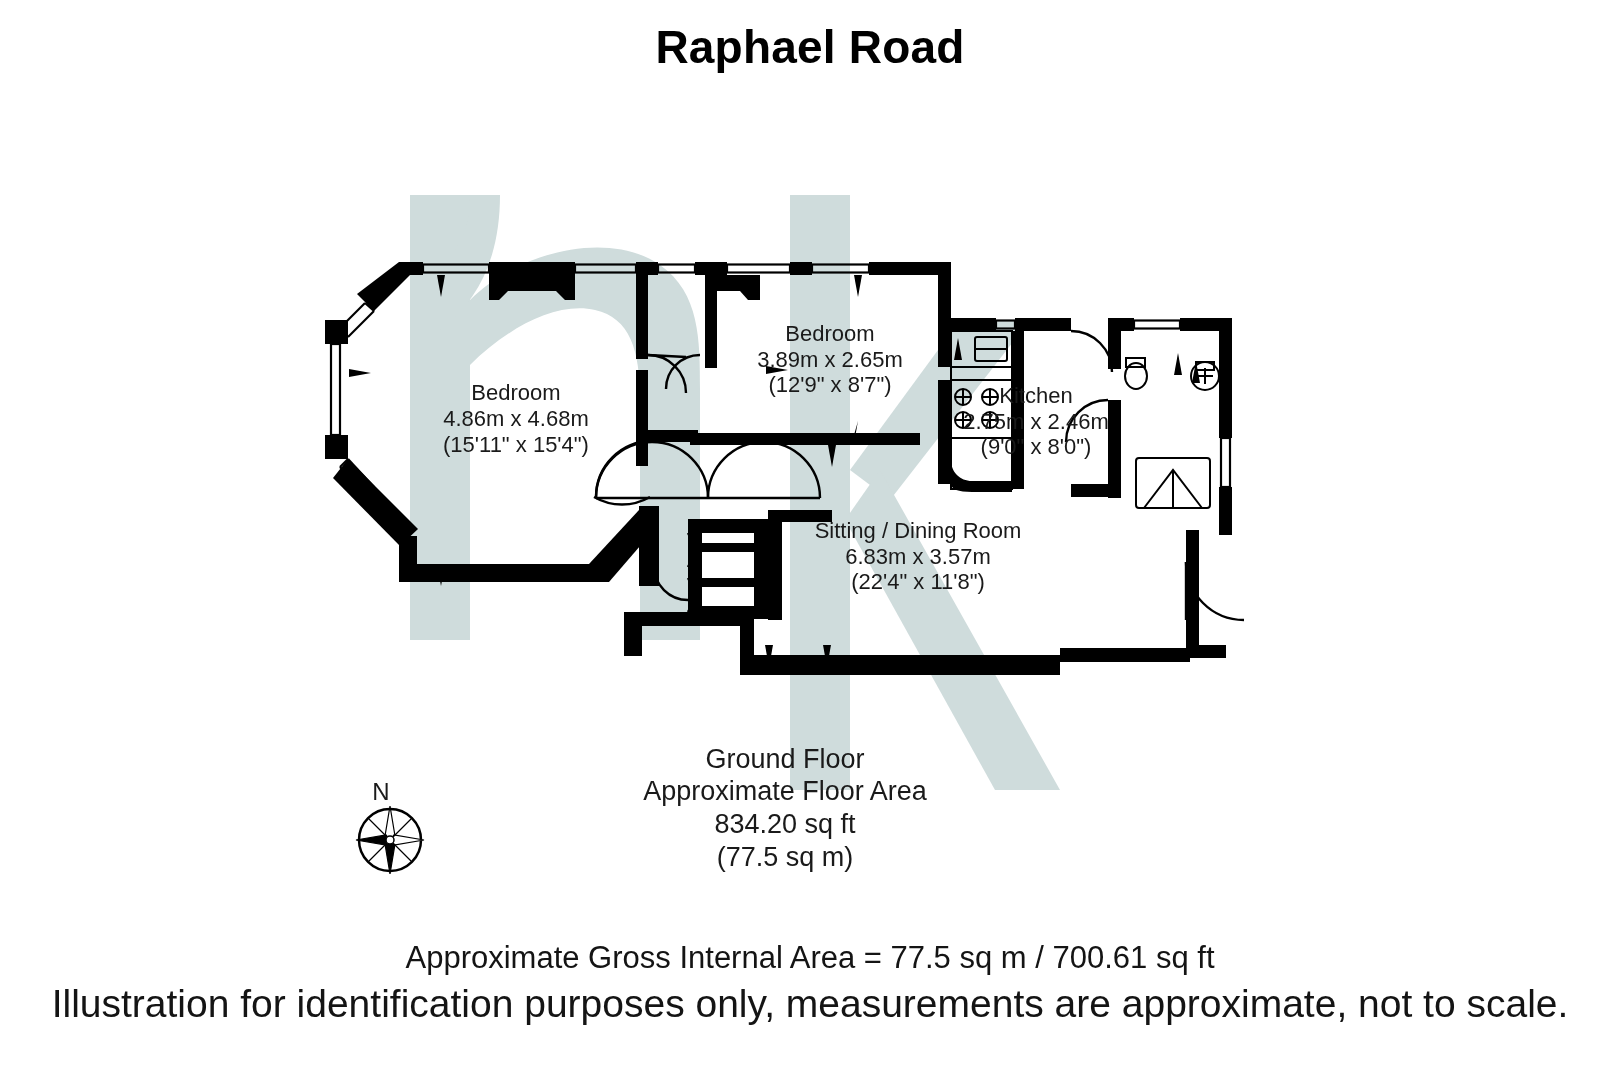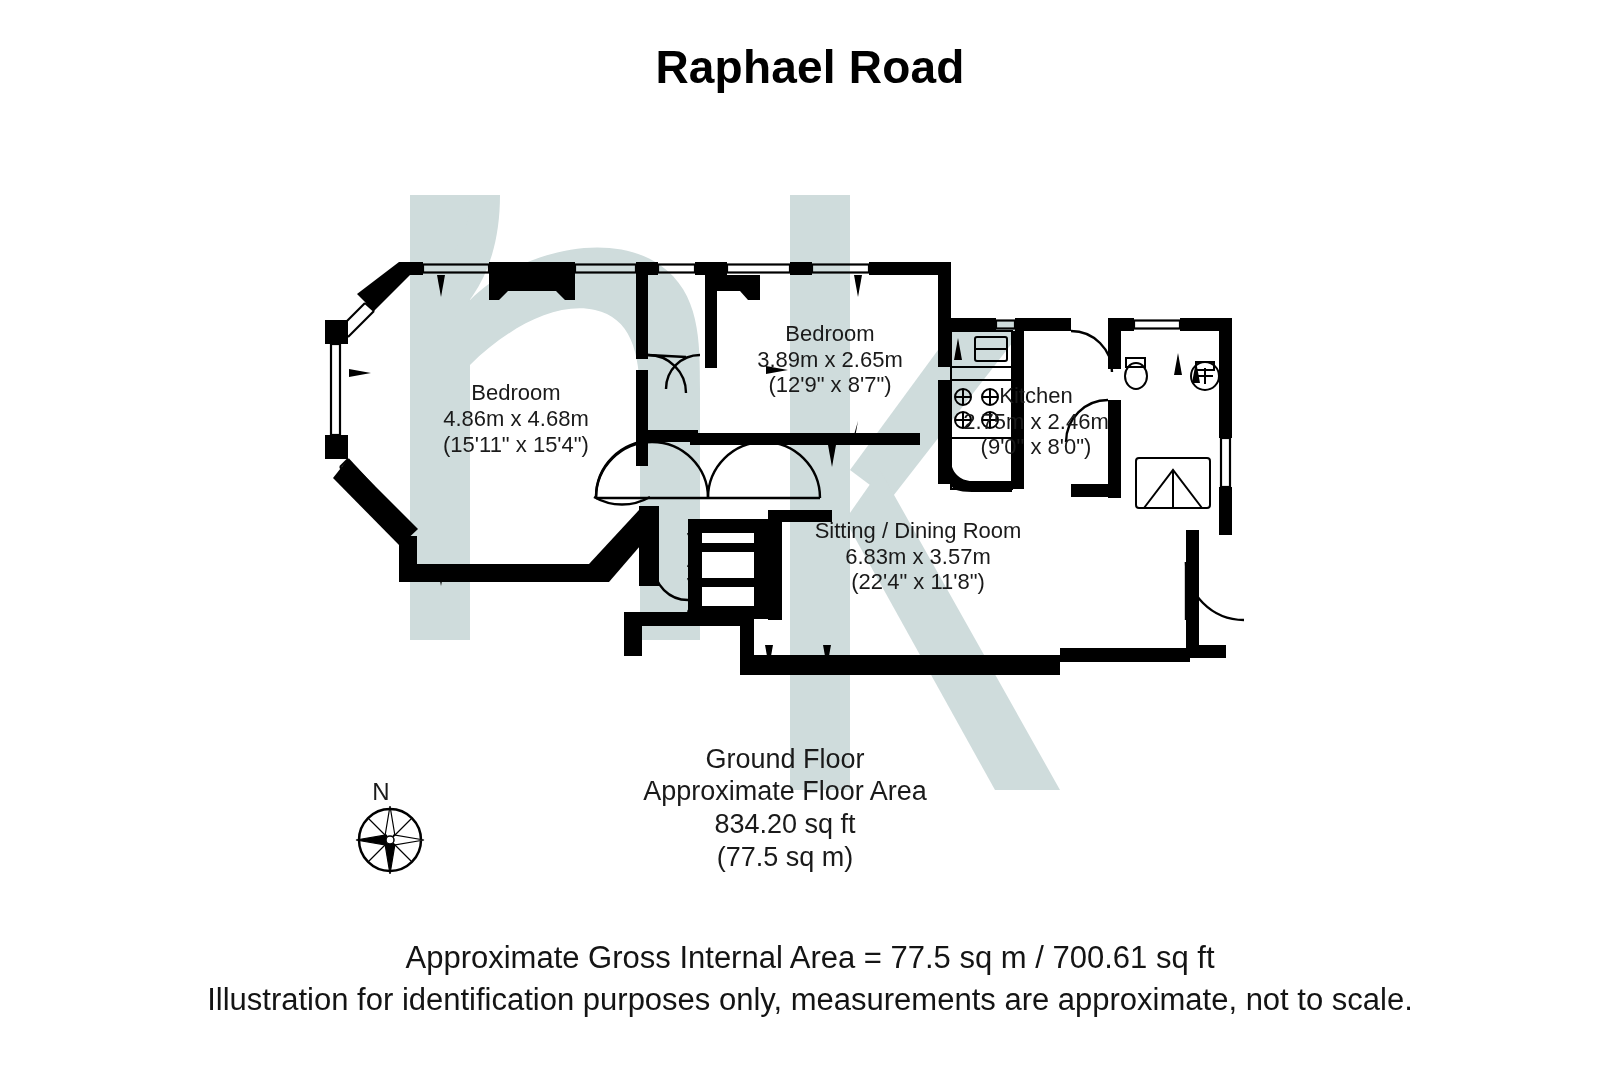--- a/index.html
+++ b/index.html
@@ -25,21 +25,20 @@
   #plan-title {
     position: absolute;
     top: 20px;
     left: 0;
     width: 1620px;
     text-align: center;
     font-size: 46px;
     font-weight: bold;
     letter-spacing: 0.2px;
     color: #000;
-    margin-top: 20px;
   }
   #floorplan-svg {
     position: absolute;
     left: 0;
     top: 0;
     width: 1620px;
     height: 1080px;
   }
   .footer-block {
     position: absolute;
@@ -47,21 +46,21 @@
     width: 1620px;
     text-align: center;
     color: #141414;
   }
   #footer-line-1 {
     top: 940px;
     font-size: 31px;
   }
   #footer-line-2 {
     top: 982px;
-    font-size: 31px;
+    font-size: 39px;
   }
   .rm-label, .area-label {
     font-family: "Liberation Sans", sans-serif;
     fill: #1a1a1a;
   }
 </style>
 </head>
 <body>
 
 <div id="page">

